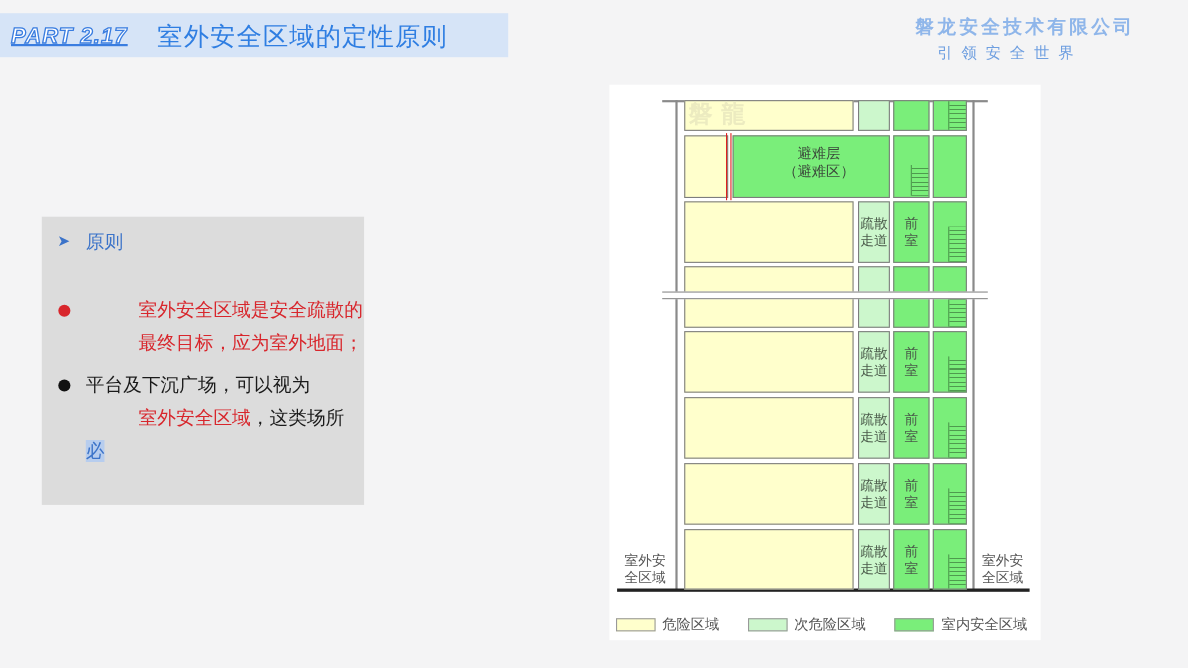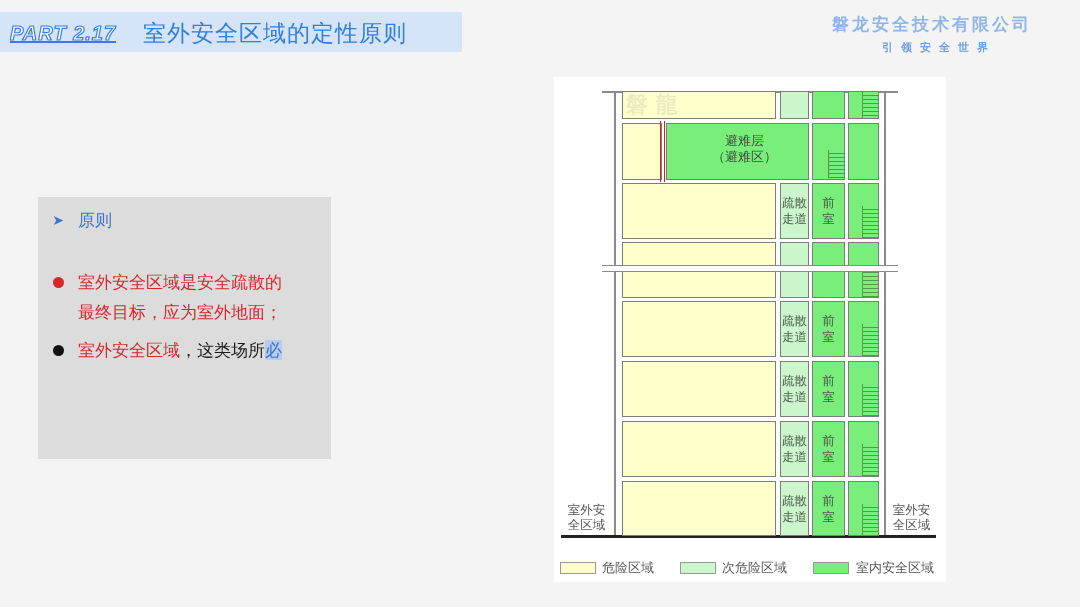--- a/index.html
+++ b/index.html
@@ -3,28 +3,28 @@
 <meta charset="utf-8">
 <style>
   html, body { margin:0; padding:0; }
   body { width:1080px; height:607px; background:#f4f4f5; position:relative; overflow:hidden;
          font-family:"DejaVu Sans","Liberation Sans",sans-serif; }
   .title-bar { position:absolute; left:0; top:12px; width:462px; height:40px; background:#d6e4f7; }
   .part { position:absolute; left:10px; top:22px; font-family:"Liberation Sans",sans-serif; font-style:italic; font-weight:bold;
           font-size:20px; color:#ffffff; -webkit-text-stroke:1.2px #3a7de0; letter-spacing:1px;text-decoration:underline; }
   .title { position:absolute; left:143px; top:18px; font-size:23px; color:#2f7ee2; letter-spacing:1px; }
   .logo-1 { position:absolute; left:832px; top:13px; font-size:17px; font-weight:bold; color:#8fb6ea; letter-spacing:3px; }
-  .logo-2 { position:absolute; left:882px; top:40px; font-size:11px; color:#6f9fe0; letter-spacing:8px;font-weight:bold; }
+  .logo-2 { position:absolute; left:852px; top:40px; font-size:14px; color:#6f9fe0; letter-spacing:8px; }
 
   .panel { position:absolute; left:38px; top:197px; width:293px; height:262px; background:#dcdcdc; }
   .item { position:absolute; left:0; width:293px; font-size:17px; line-height:30px; }
   .item .mark { position:absolute; left:12px; top:0; width:16px; text-align:center; }
   .item .txt { position:absolute; left:40px; width:250px; }
   .blue { color:#3b73c9; }
-  .red { color:#d8262c; }
+  .red { color:#d8262c;margin-left:48px; }
   .black { color:#1a1a1a; }
   .hl { background:#b7cdee; color:#3b73c9; }
   .dot { display:inline-block; width:11px; height:11px; border-radius:50%; margin-top:10px; }
 
   .diagram { position:absolute; left:554px; top:77px; width:392px; height:505px; background:#ffffff; }
   .d { position:absolute; box-sizing:border-box; border:1.5px solid #7d7d7d; }
   .yel { background:#ffffcc; }
   .lg { background:#ccf7cc; }
   .g { background:#7aee7a; }
   .line { position:absolute; background:#8a8a8a; }
@@ -53,20 +53,21 @@
   <div class="item" style="top:70px;">
     <div class="mark"><span class="dot" style="background:#d8262c;"></span></div>
     <div class="txt red">
       <div>室外安全区域是安全疏散的</div>
       <div>最终目标，应为室外地面；</div>
     </div>
   </div>
   <div class="item" style="top:138px;">
     <div class="mark"><span class="dot" style="background:#111;"></span></div>
     <div class="txt black">
+      <div>平台及下沉广场，可以视为</div>
       <div><span class="red">室外安全区域</span><span>，这类场所</span><span class="hl">必</span></div>
     </div>
   </div>
 </div>
 
 <div class="diagram">
 
   <div class="line" style="left:60px; top:14px; width:2px; height:445px;"></div>
   <div class="line" style="left:330px; top:14px; width:2px; height:445px;"></div>
 

